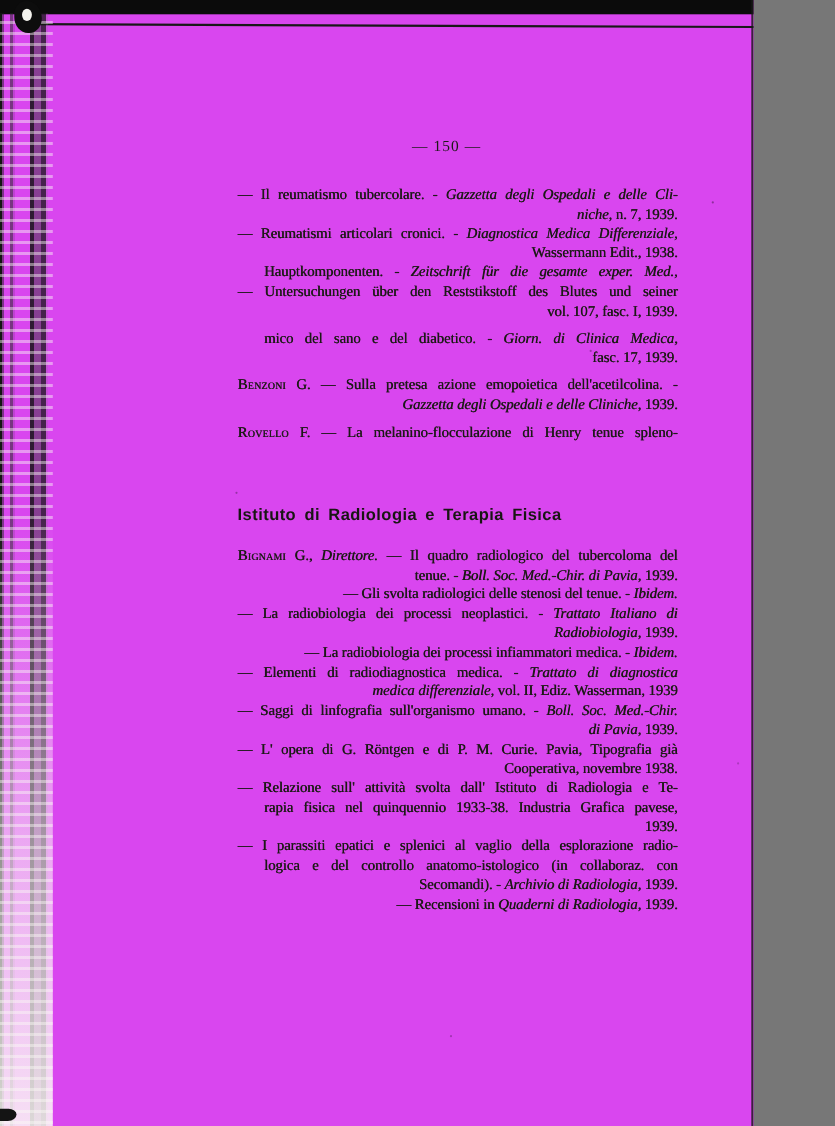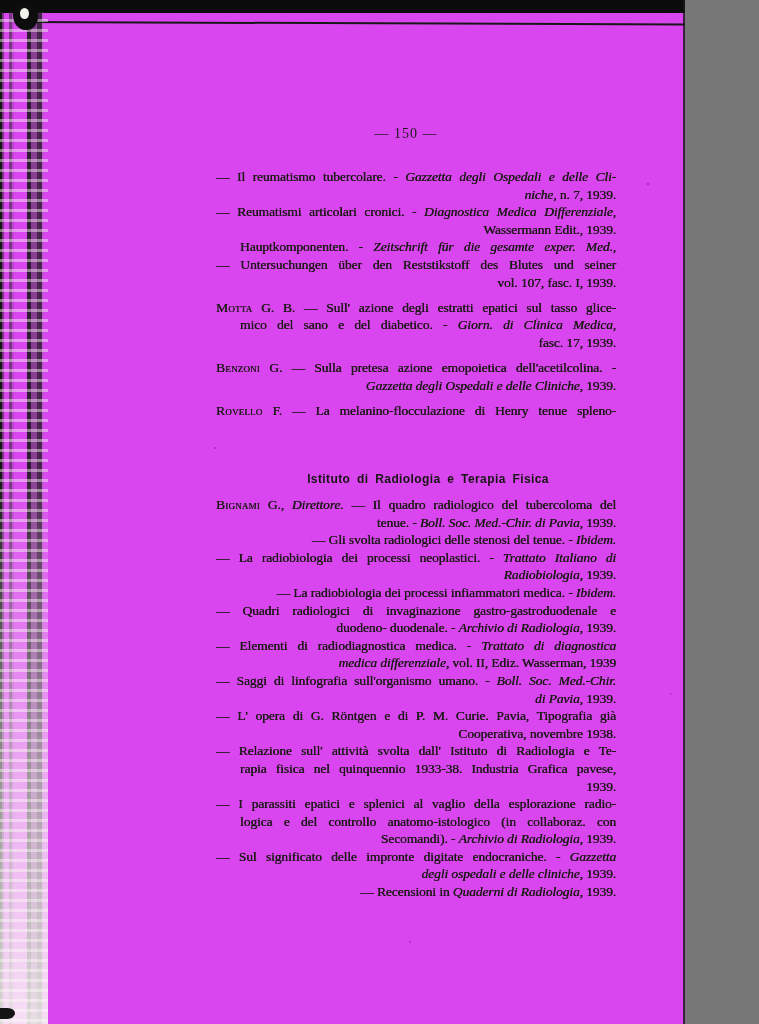--- a/index.html
+++ b/index.html
@@ -33,23 +33,23 @@
   .bottom-mark{position:absolute;left:0;top:1008px;width:15px;height:11px;background:#141414;
     border-radius:0 55% 60% 0;}
   .speckles{position:absolute;left:647px;top:183px;width:2px;height:2px;background:rgba(0,0,0,.35);
     border-radius:50%;
     box-shadow:40px -52px 0 rgba(0,0,0,.3), -111px 135px 0 rgba(0,0,0,.28),
       -433px 264px 0 rgba(0,0,0,.3), -238px 758px 0 rgba(0,0,0,.25), 23px 510px 0 rgba(0,0,0,.2);}
   
   .content{position:absolute;left:216px;top:0;width:400px;}
   .page-number{position:absolute;top:126px;left:0;width:100%;
     text-align:center;font-size:14px;letter-spacing:1px;transform:translateX(-10px);}
-  .heading{position:absolute;top:460px;left:0;width:100%;margin:12px;text-align:center;
+  .heading{position:absolute;top:460px;left:0;width:100%;margin:0;text-align:left;
     font-family:"Liberation Sans","DejaVu Sans",sans-serif;
-    font-size:12px;font-weight:bold;letter-spacing:.4px;word-spacing:3px;color:#181613;}
+    font-size:15px;font-weight:bold;letter-spacing:.4px;word-spacing:3px;color:#181613;}
   .bib{position:absolute;left:0;width:400px;font-size:13.5px;line-height:17.6px;
     letter-spacing:-0.1px;text-shadow:0.35px 0 0 currentColor;}
   #section-0{top:154px;margin-top:14px;}
   #section-1{top:496px;}
   .entry{margin:0;}
   .entry.gap{margin-top:7.5px;}
   .line{text-align:right;}
   .line.jl{text-align:justify;text-align-last:justify;}
   .line.cont{padding-left:24px;}
   .i{font-style:italic;}
@@ -70,29 +70,28 @@
 
   <div class="content">
     <div class="page-number">— 150 —</div>
     <div class="bib" id="section-0">
         <div class="entry">
           <div class="line jl"><span>— Il reumatismo tubercolare. - </span><span class="i">Gazzetta degli Ospedali e delle Cli-</span></div>
           <div class="line cont"><span class="i">niche,</span><span> n. 7, 1939.</span></div>
         </div>
         <div class="entry">
           <div class="line jl"><span>— Reumatismi articolari cronici. - </span><span class="i">Diagnostica Medica Differenziale,</span></div>
-          <div class="line cont"><span>Wassermann Edit., 1939.</span></div>
+          <div class="line cont"><span>Wassermann Edit., 1938.</span></div>
         </div>
         <div class="entry">
           <div class="line cont jl"><span>Hauptkomponenten. - </span><span class="i">Zeitschrift für die gesamte exper. Med.,</span></div>
           <div class="line jl"><span>— Untersuchungen über den Reststikstoff des Blutes und seiner</span></div>
           <div class="line cont"><span>vol. 107, fasc. I, 1939.</span></div>
         </div>
         <div class="entry gap">
-          <div class="line jl"><span class="sc">Motta</span><span> G. B. — Sull' azione degli estratti epatici sul tasso glice-</span></div>
           <div class="line cont jl"><span>mico del sano e del diabetico. - </span><span class="i">Giorn. di Clinica Medica,</span></div>
           <div class="line cont"><span>fasc. 17, 1939.</span></div>
         </div>
         <div class="entry gap">
           <div class="line jl"><span class="sc">Benzoni</span><span> G. — Sulla pretesa azione emopoietica dell'acetilcolina. -</span></div>
           <div class="line cont"><span class="i">Gazzetta degli Ospedali e delle Cliniche,</span><span> 1939.</span></div>
         </div>
         <div class="entry gap">
           <div class="line jl"><span class="sc">Rovello</span><span> F. — La melanino-flocculazione di Henry tenue spleno-</span></div>
         </div>
@@ -107,24 +106,20 @@
           <div class="line"><span>— Gli svolta radiologici delle stenosi del tenue. - </span><span class="i">Ibidem.</span></div>
         </div>
         <div class="entry">
           <div class="line jl"><span>— La radiobiologia dei processi neoplastici. - </span><span class="i">Trattato Italiano di</span></div>
           <div class="line cont"><span class="i">Radiobiologia,</span><span> 1939.</span></div>
         </div>
         <div class="entry">
           <div class="line"><span>— La radiobiologia dei processi infiammatori medica. - </span><span class="i">Ibidem.</span></div>
         </div>
         <div class="entry">
-          <div class="line jl"><span>— Quadri radiologici di invaginazione gastro-gastroduodenale e</span></div>
-          <div class="line cont"><span>duodeno- duodenale. - </span><span class="i">Archivio di Radiologia,</span><span> 1939.</span></div>
-        </div>
-        <div class="entry">
           <div class="line jl"><span>— Elementi di radiodiagnostica medica. - </span><span class="i">Trattato di diagnostica</span></div>
           <div class="line cont"><span class="i">medica differenziale,</span><span> vol. II, Ediz. Wasserman, 1939</span></div>
         </div>
         <div class="entry">
           <div class="line jl"><span>— Saggi di linfografia sull'organismo umano. - </span><span class="i">Boll. Soc. Med.-Chir.</span></div>
           <div class="line cont"><span class="i">di Pavia,</span><span> 1939.</span></div>
         </div>
         <div class="entry">
           <div class="line jl"><span>— L' opera di G. Röntgen e di P. M. Curie. Pavia, Tipografia già</span></div>
           <div class="line cont"><span>Cooperativa, novembre 1938.</span></div>
@@ -133,21 +128,17 @@
           <div class="line jl"><span>— Relazione sull' attività svolta dall' Istituto di Radiologia e Te-</span></div>
           <div class="line cont jl"><span>rapia fisica nel quinquennio 1933-38. Industria Grafica pavese,</span></div>
           <div class="line cont"><span>1939.</span></div>
         </div>
         <div class="entry">
           <div class="line jl"><span>— I parassiti epatici e splenici al vaglio della esplorazione radio-</span></div>
           <div class="line cont jl"><span>logica e del controllo anatomo-istologico (in collaboraz. con</span></div>
           <div class="line cont"><span>Secomandi). - </span><span class="i">Archivio di Radiologia,</span><span> 1939.</span></div>
         </div>
         <div class="entry">
-          <div class="line jl"><span>— Sul significato delle impronte digitate endocraniche. - </span><span class="i">Gazzetta</span></div>
-          <div class="line cont"><span class="i">degli ospedali e delle cliniche,</span><span> 1939.</span></div>
-        </div>
-        <div class="entry">
           <div class="line"><span>— Recensioni in </span><span class="i">Quaderni di Radiologia,</span><span> 1939.</span></div>
         </div>
       </div>
   </div>
 </div>
 
 </body></html>

